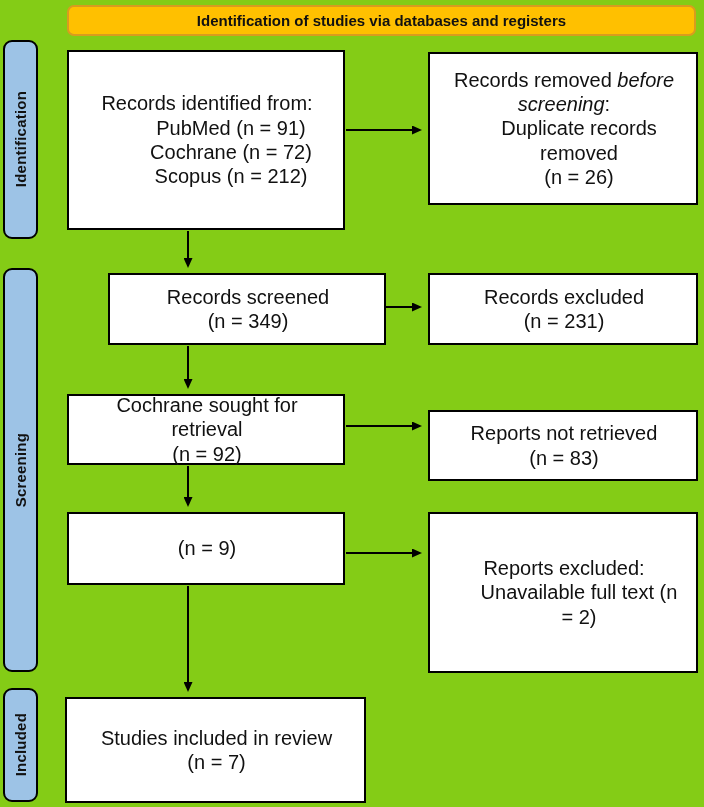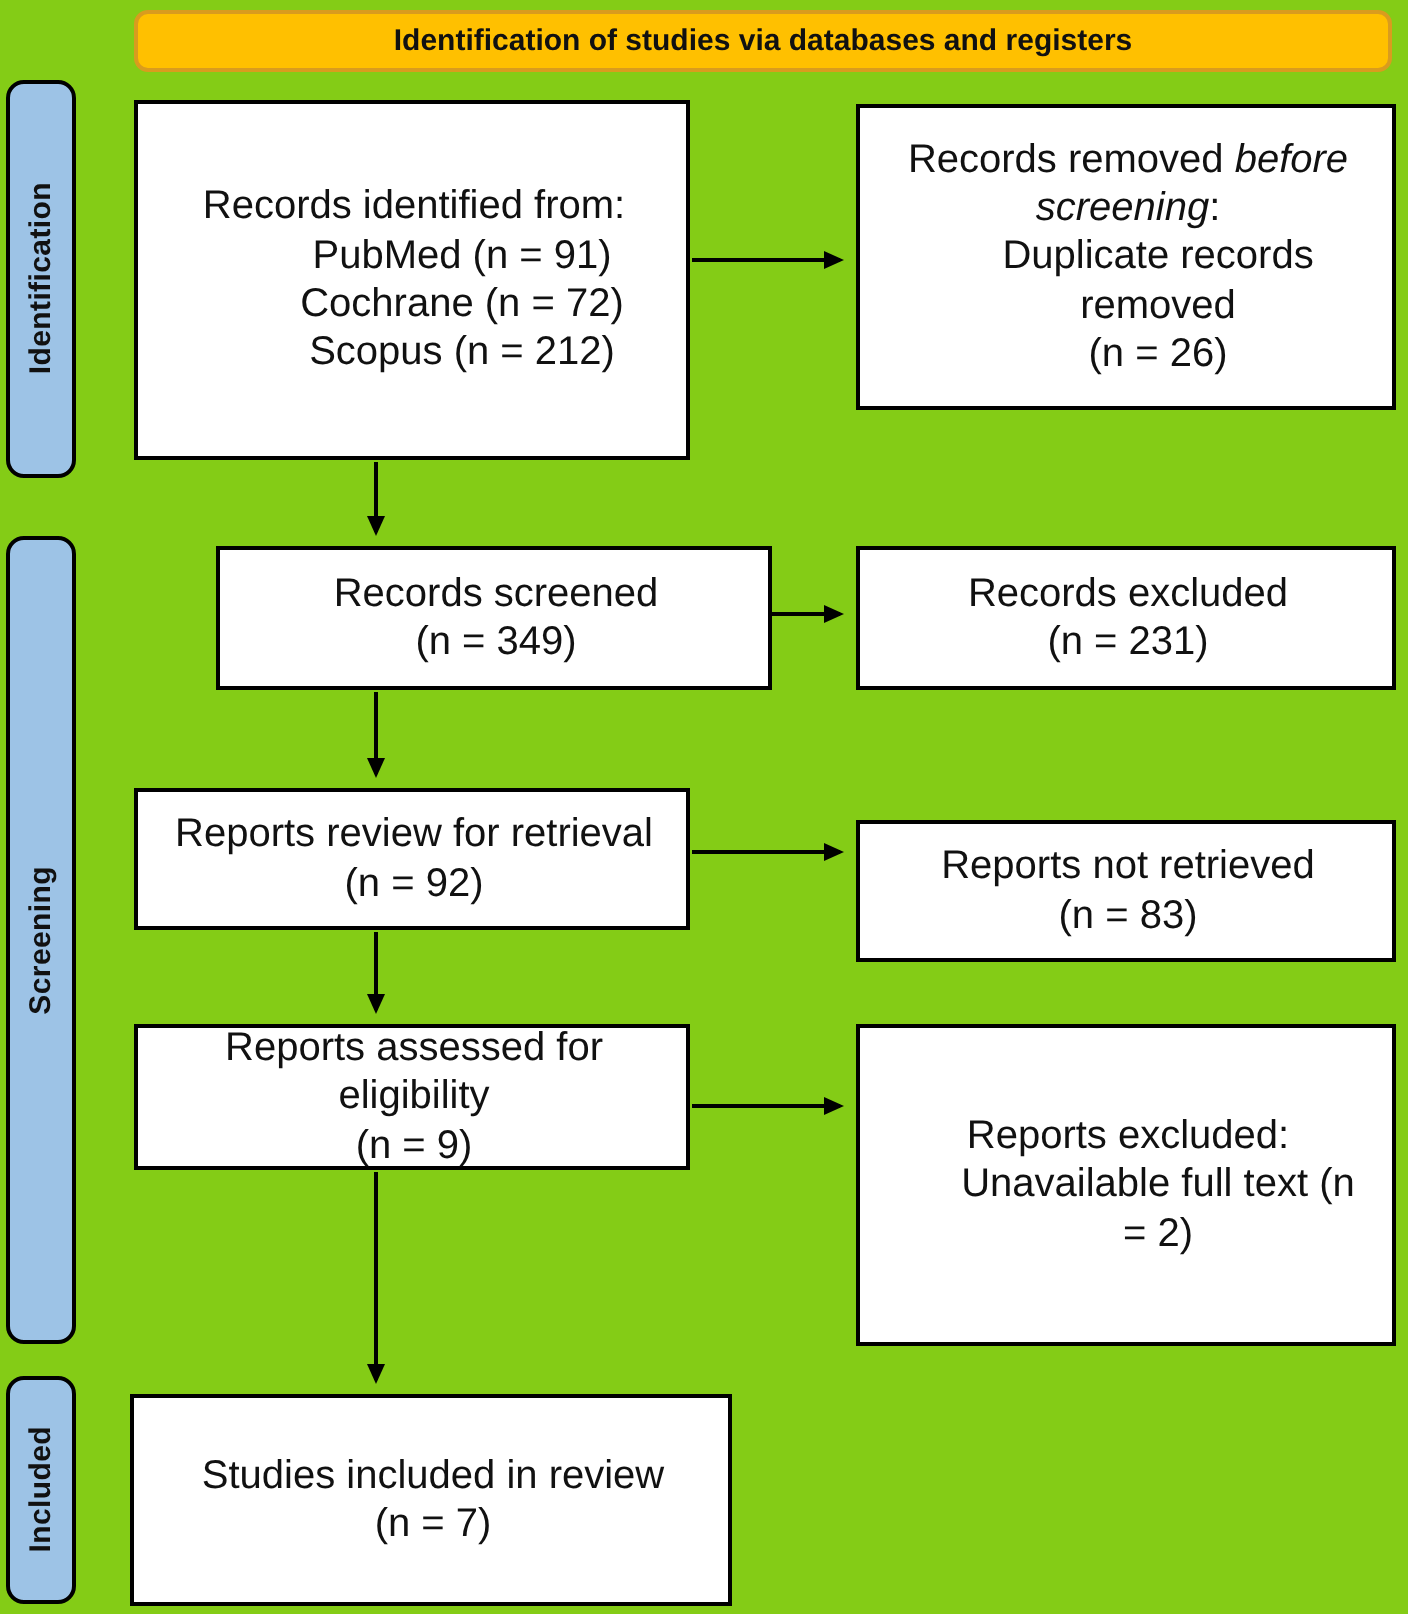--- a/index.html
+++ b/index.html
@@ -128,28 +128,27 @@
 
   <div class="box box-l2">
     <div class="box-text">
       <div>Records screened</div>
       <div>(n = 349)</div>
     </div>
   </div>
 
   <div class="box box-l3">
     <div class="box-text">
-      <div>Reports review for retrieval</div>
+      <div>Cochrane sought for retrieval</div>
       <div>(n = 92)</div>
     </div>
   </div>
 
   <div class="box box-l4">
     <div class="box-text">
-      <div>Reports assessed for eligibility</div>
       <div>(n = 9)</div>
     </div>
   </div>
 
   <div class="box box-l5">
     <div class="box-text">
       <div>Studies included in review</div>
       <div>(n = 7)</div>
     </div>
   </div>

